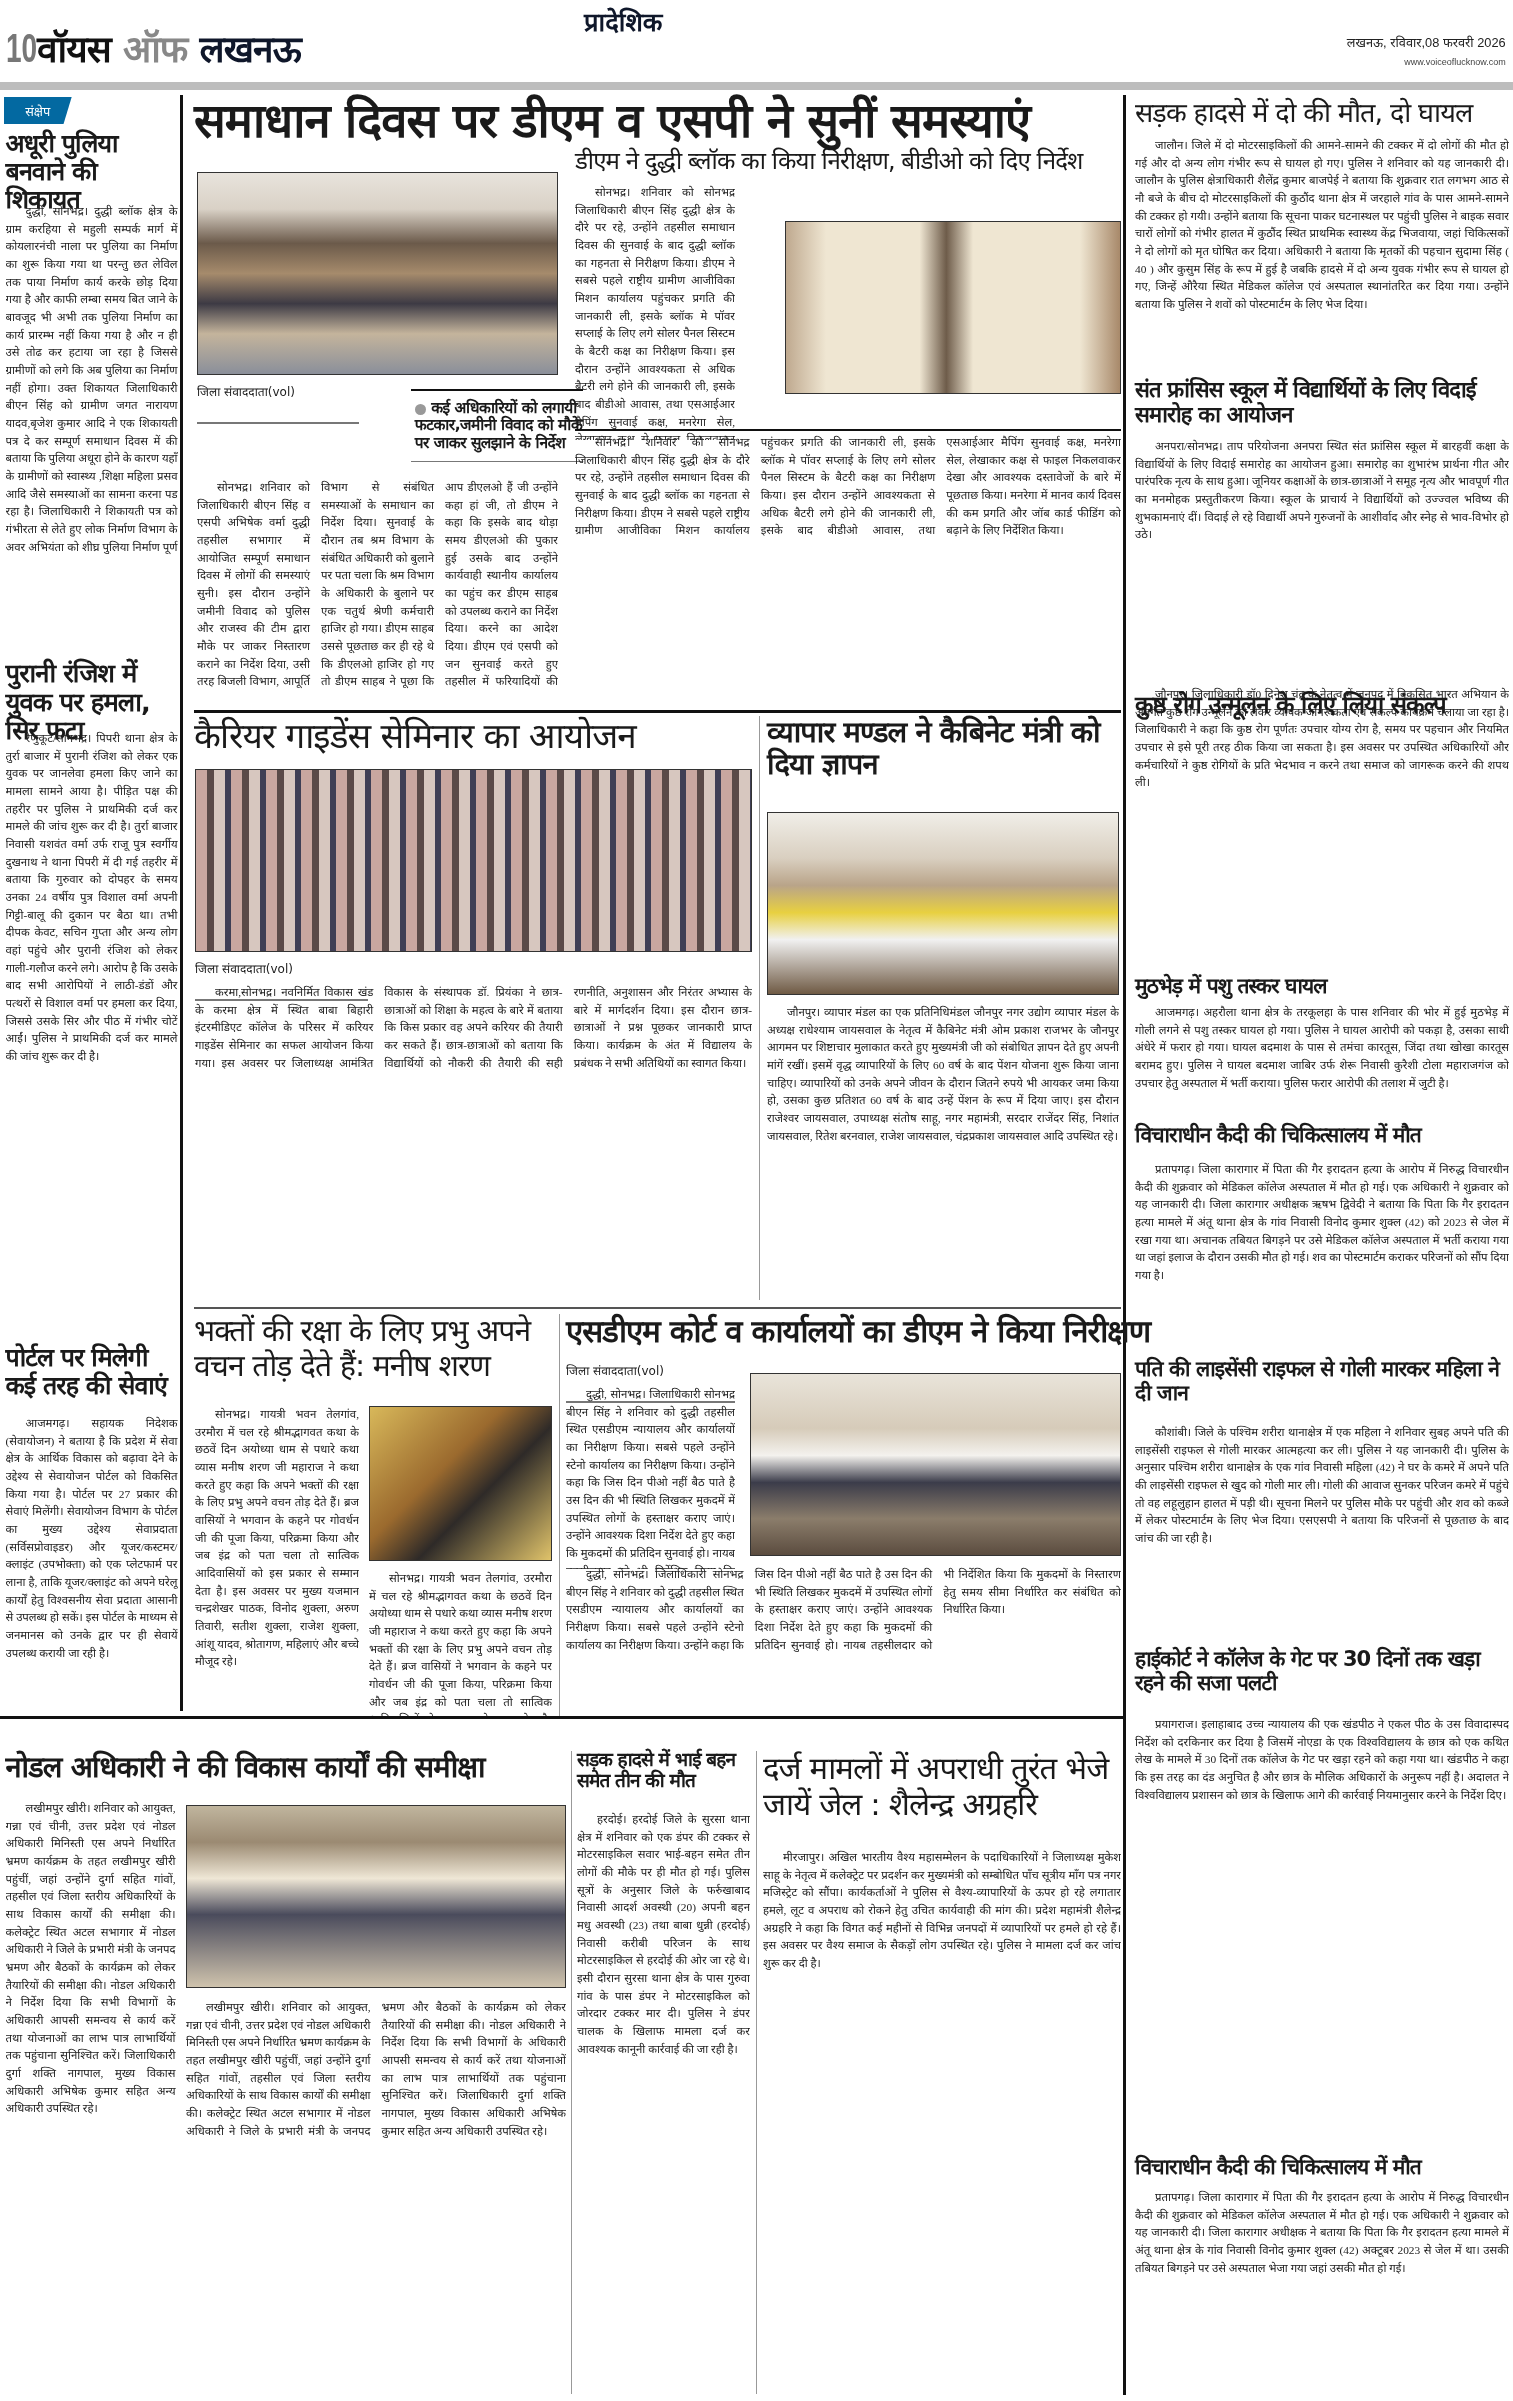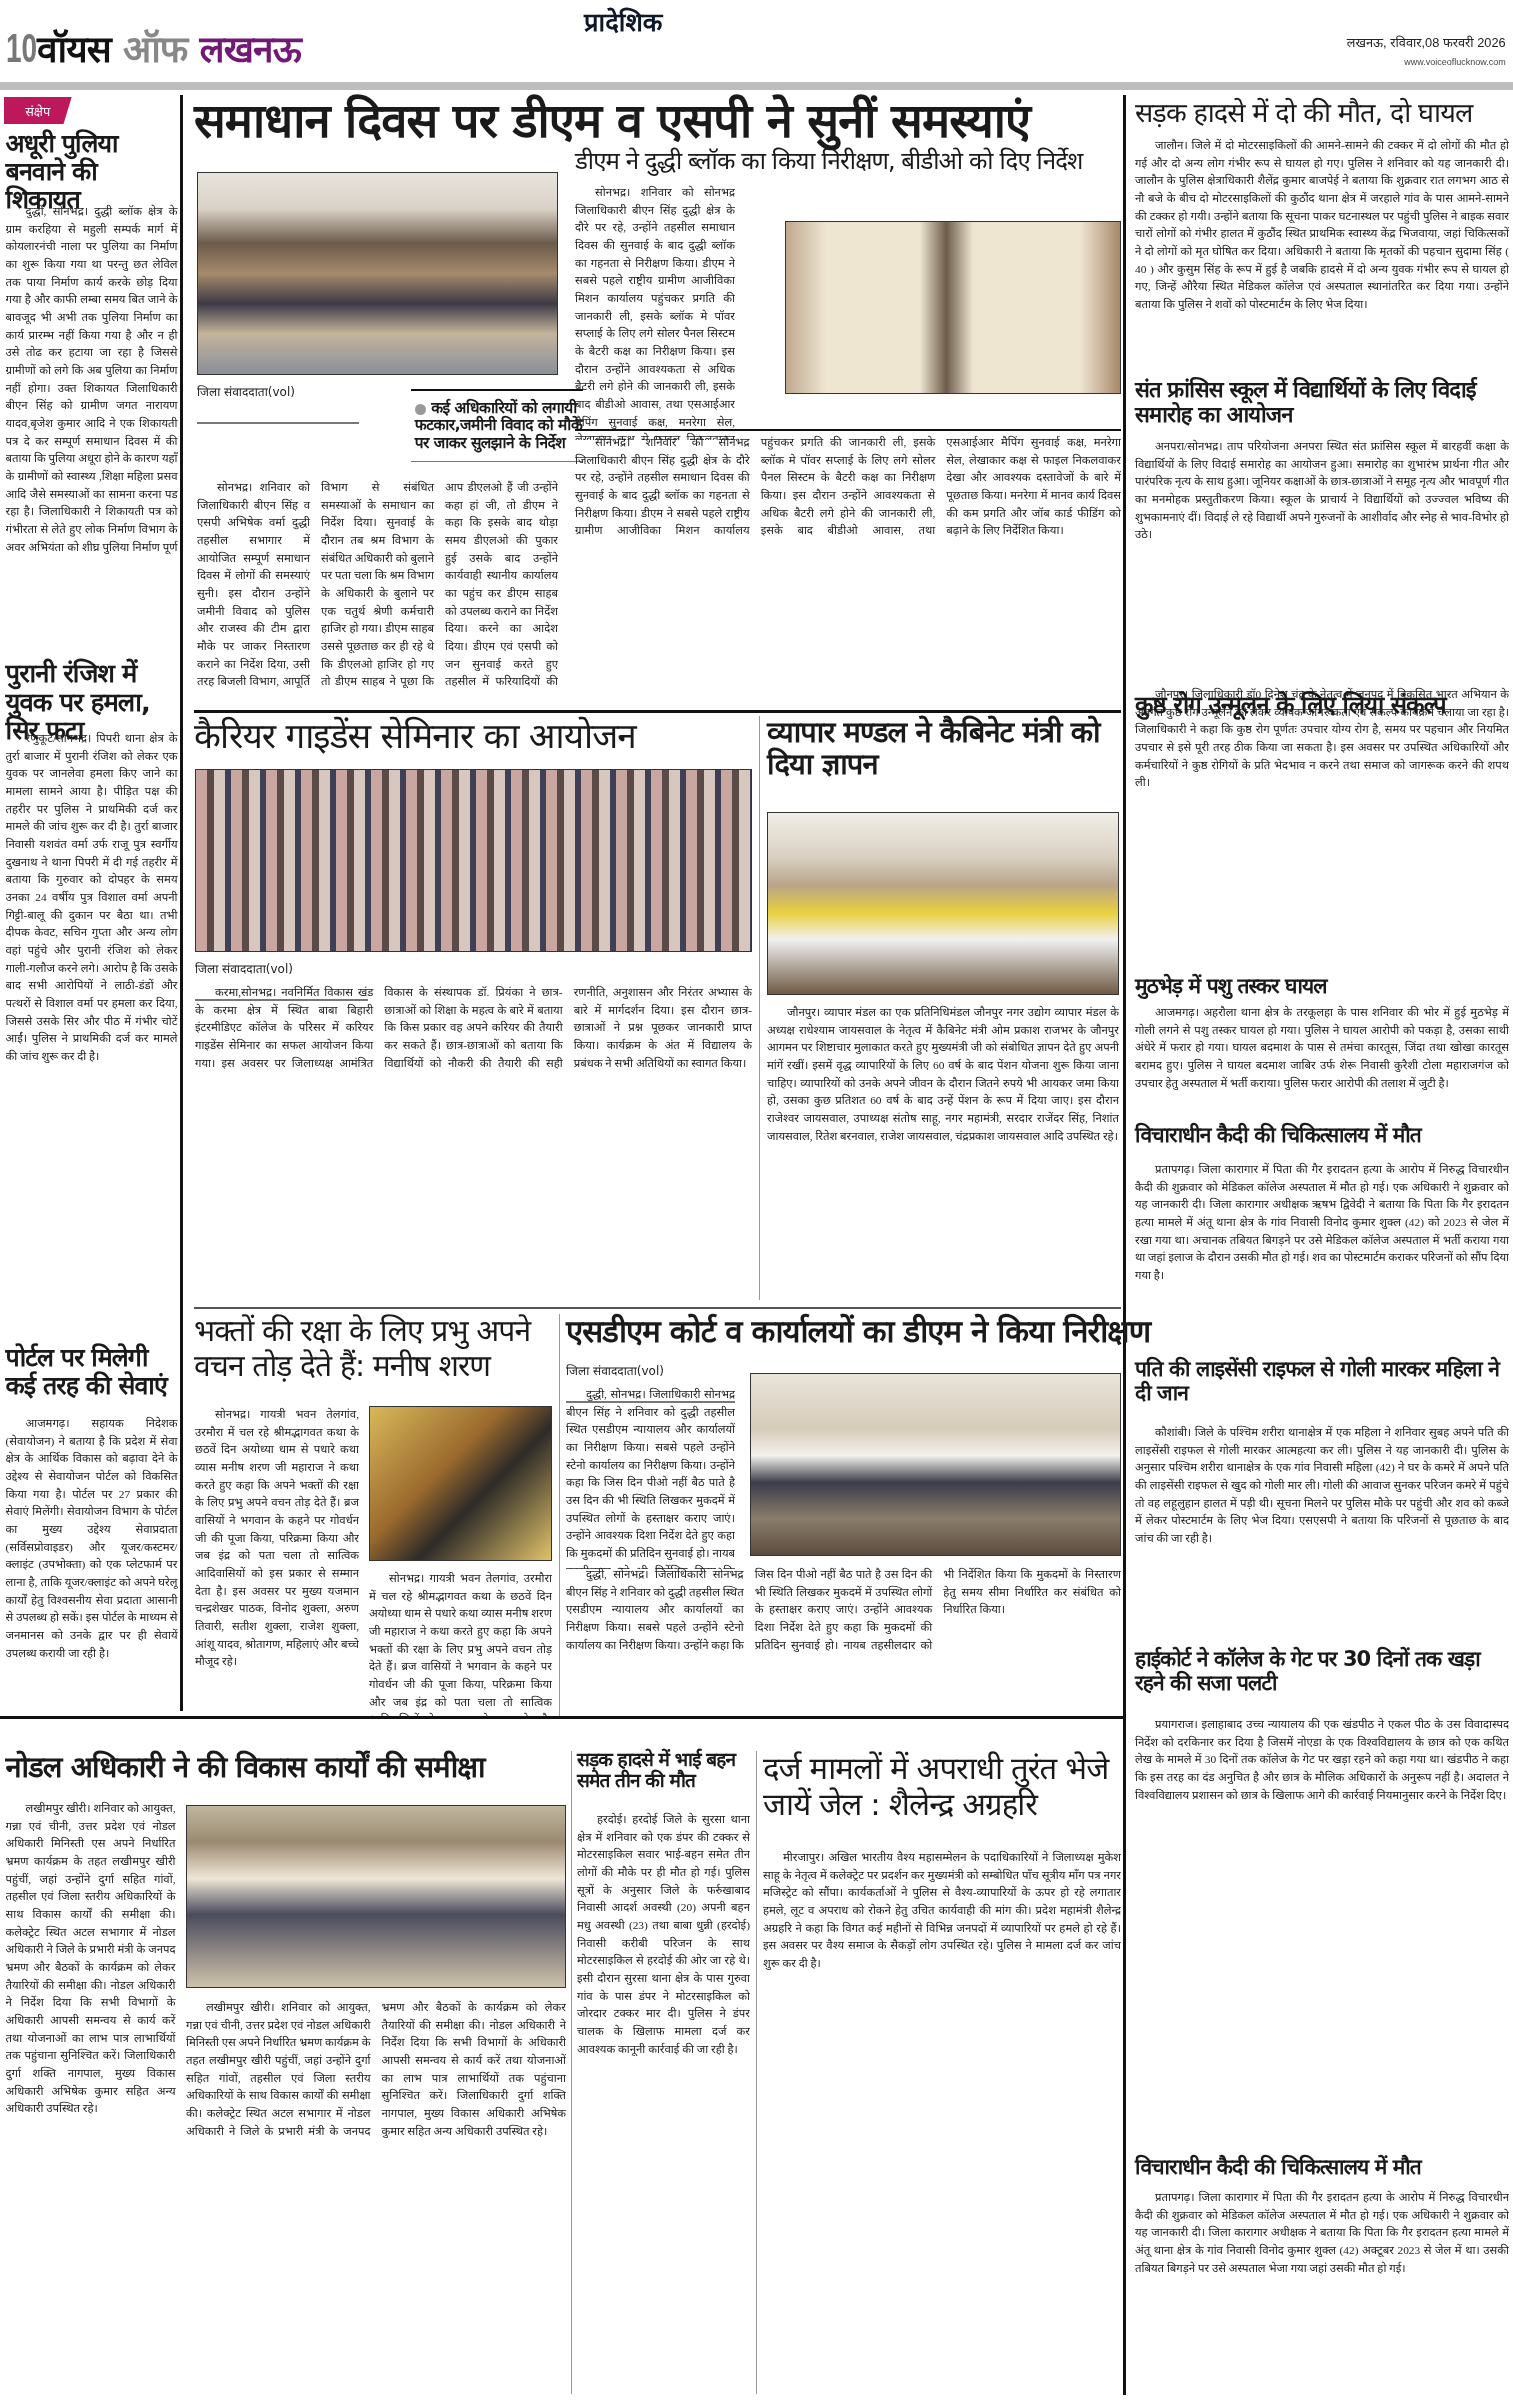--- a/index.html
+++ b/index.html
@@ -1,30 +1,30 @@
 <!DOCTYPE html>
 <html style="font-size:14.6px"><head>
 <meta charset="utf-8">
 <style>
   * { box-sizing: border-box; margin: 0; padding: 0; }
   body { width: 1513px; height: 2401px; background: #fff; font-family: "Liberation Serif", "DejaVu Serif", serif; color: #1a1a1a; position: relative; overflow: hidden; }
   .abs { position: absolute; }
   .masthead { left: 0; top: 0; width: 1513px; height: 82px; }
   .pageno { left: 5.5px; top: 25.6px; font-family: "Liberation Sans", sans-serif; font-weight: bold; font-size: 40px; color: #777; transform: scaleX(0.7); transform-origin: left; }
   .brand { left: 37px; top: 22px; font-family: "DejaVu Sans", sans-serif; font-weight: bold; font-size: 37px; letter-spacing: -0.9px; }
-  .brand .b1 { color: #111; } .brand .b2 { color: #888; } .brand .b3 { color: #701a75; }
+  .brand .b1 { color: #111; } .brand .b2 { color: #888; } .brand .b3 { color: #0f172a; }
   .section { left: 584px; top: 4px; font-family: Liberation Serif, serif; font-weight: bold; font-size: 25.6px; color: #0f172a; }
   .dateline { right: 7.3px; top: 33px; font-family: "Liberation Sans", sans-serif; font-size: 12.8px; color: #222; }
   .website { right: 7.3px; top: 57px; font-family: "Liberation Sans", sans-serif; font-size: 9px; color: #444; }
   .topbar { left: 0; top: 82px; width: 1513px; height: 8.2px; background: #bdbdbd; }
   .vrule { width: 2.7px; background: #111; }
   .vrule-thin { width: 0.9px; background: #999; }
   .hrule { height: 2.7px; background: #111; }
   .hrule-thin { height: 1.8px; background: #555; }
-  .kicker { left: 3.7px; top: 97px; width: 68px; height: 27px; background: #be185d; color: #fff; font-family: "DejaVu Sans", sans-serif; font-size: 12.8px; display: flex; align-items: center; justify-content: center; clip-path: polygon(0 0, 100% 0, 88% 100%, 0 100%); }
+  .kicker { left: 3.7px; top: 97px; width: 68px; height: 27px; background: #0369a1; color: #fff; font-family: "DejaVu Sans", sans-serif; font-size: 12.8px; display: flex; align-items: center; justify-content: center; clip-path: polygon(0 0, 100% 0, 88% 100%, 0 100%); }
   .hl { font-family: "DejaVu Sans", sans-serif; font-weight: bold; line-height: 1.12; letter-spacing: -0.9px; }
   .hl-light { font-family: "DejaVu Sans", sans-serif; font-weight: normal; line-height: 1.15; letter-spacing: -0.9px; }
   .body { font-size: 11.4px; line-height: 1.55; text-align: justify; color: #222; overflow: hidden; }
   .body p { text-indent: 20px; }
   .byline { font-family: "DejaVu Sans", sans-serif; font-size: 12px; color: #222; border-bottom: 2.7px solid #777; padding-bottom: 22px; }
   .photo { border: 0.9px solid #333; overflow: hidden; }
   .ph-crowd { background: linear-gradient(180deg, #e8e3dc 0%, #d9d1c6 18%, #6b5a4a 35%, #a68b6c 50%, #3d3a44 65%, #c4b49c 80%, #8a8f9a 100%); }
   .ph-room { background: linear-gradient(90deg, #bfa98f 0%, #efe6d2 12%, #efe6d2 40%, #6e5c4a 48%, #efe6d2 56%, #efe6d2 88%, #a8896a 100%); }
   .ph-students { background: repeating-linear-gradient(90deg, #c9a7a0 0 11px, #5a4a48 11px 18px, #d7c7bf 18px 29px, #3f3f55 29px 35px); }
   .ph-meeting { background: linear-gradient(180deg, #f0eee8 0%, #d9cfc0 25%, #b9a489 40%, #e8d040 55%, #f1f1f1 70%, #6f5a44 100%); }

